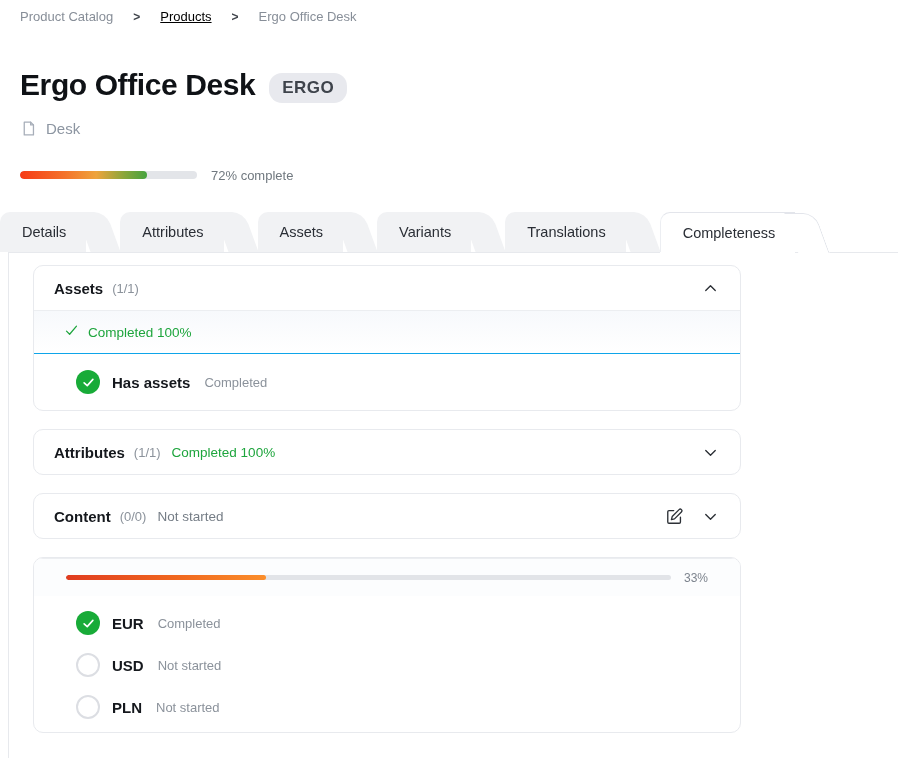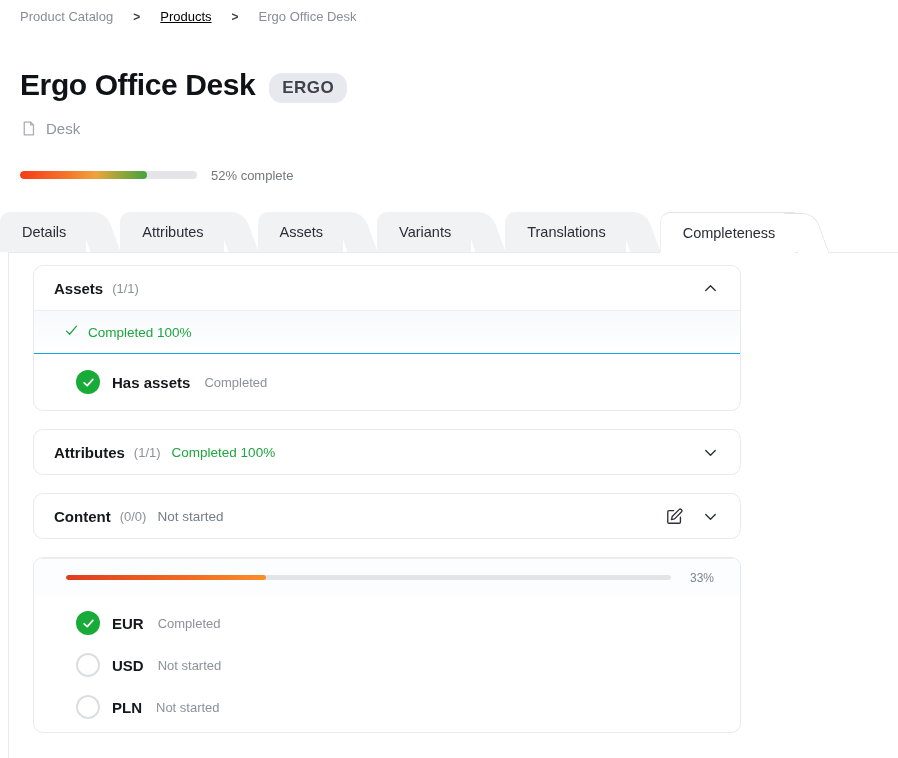--- a/index.html
+++ b/index.html
@@ -46,21 +46,21 @@
   .item-row { display:flex; align-items:center; padding-left:42px; height:42px; }
   .item-row.tall { height:56px; }
   .circle { width:24px; height:24px; border-radius:50%; flex:0 0 24px; display:flex; align-items:center; justify-content:center; }
   .circle.done { background:#18ab38; }
   .circle.todo { background:#ffffff; border:2px solid #dcdee3; }
   .item-name { margin-left:12px; font-size:15px; font-weight:700; color:#15181d; }
   .item-status { margin-left:14px; font-size:13px; color:#8b929b; }
   .price-progress { border-top:1px solid #eceef1; height:38px; display:flex; align-items:center; padding:0 26px 0 32px; background:#fcfdfe; }
   .p-track { flex:1; height:5px; border-radius:3px; background:#e2e4e8; overflow:hidden; }
   .p-fill { height:100%; border-radius:3px; background:linear-gradient(90deg,#e03c20 0%,#f0671f 55%,#fb8e2b 100%); }
-  .p-label { margin-left:13px; width:30px; text-align:right; font-size:12px; color:#7d848e; }
+  .p-label { margin-left:13px; width:30px; font-size:12px; color:#7d848e; }
   .price-items { padding:6px 0 4px 0; }
 </style>
 </head>
 <body>
 
 <div class="breadcrumb">
   <span>Product Catalog</span>
   <span class="sep">&gt;</span>
   <span class="crumb-link">Products</span>
   <span class="sep">&gt;</span>
@@ -79,21 +79,21 @@
         <path d="M15 3v4h4"></path>
       </svg>
   </span>
   <span>Desk</span>
 </div>
 
 <div class="progress-row">
   <div class="bar-track">
     <div class="bar-fill" style="width: 72%;"></div>
   </div>
-  <span class="progress-label">52% complete</span>
+  <span class="progress-label">72% complete</span>
 </div>
 
 <div class="tabs">
   <div class="tab">Details</div>
   <div class="tab">Attributes</div>
   <div class="tab">Assets</div>
   <div class="tab">Variants</div>
   <div class="tab">Translations</div>
   <div class="tab active">Completeness</div>
 </div>

